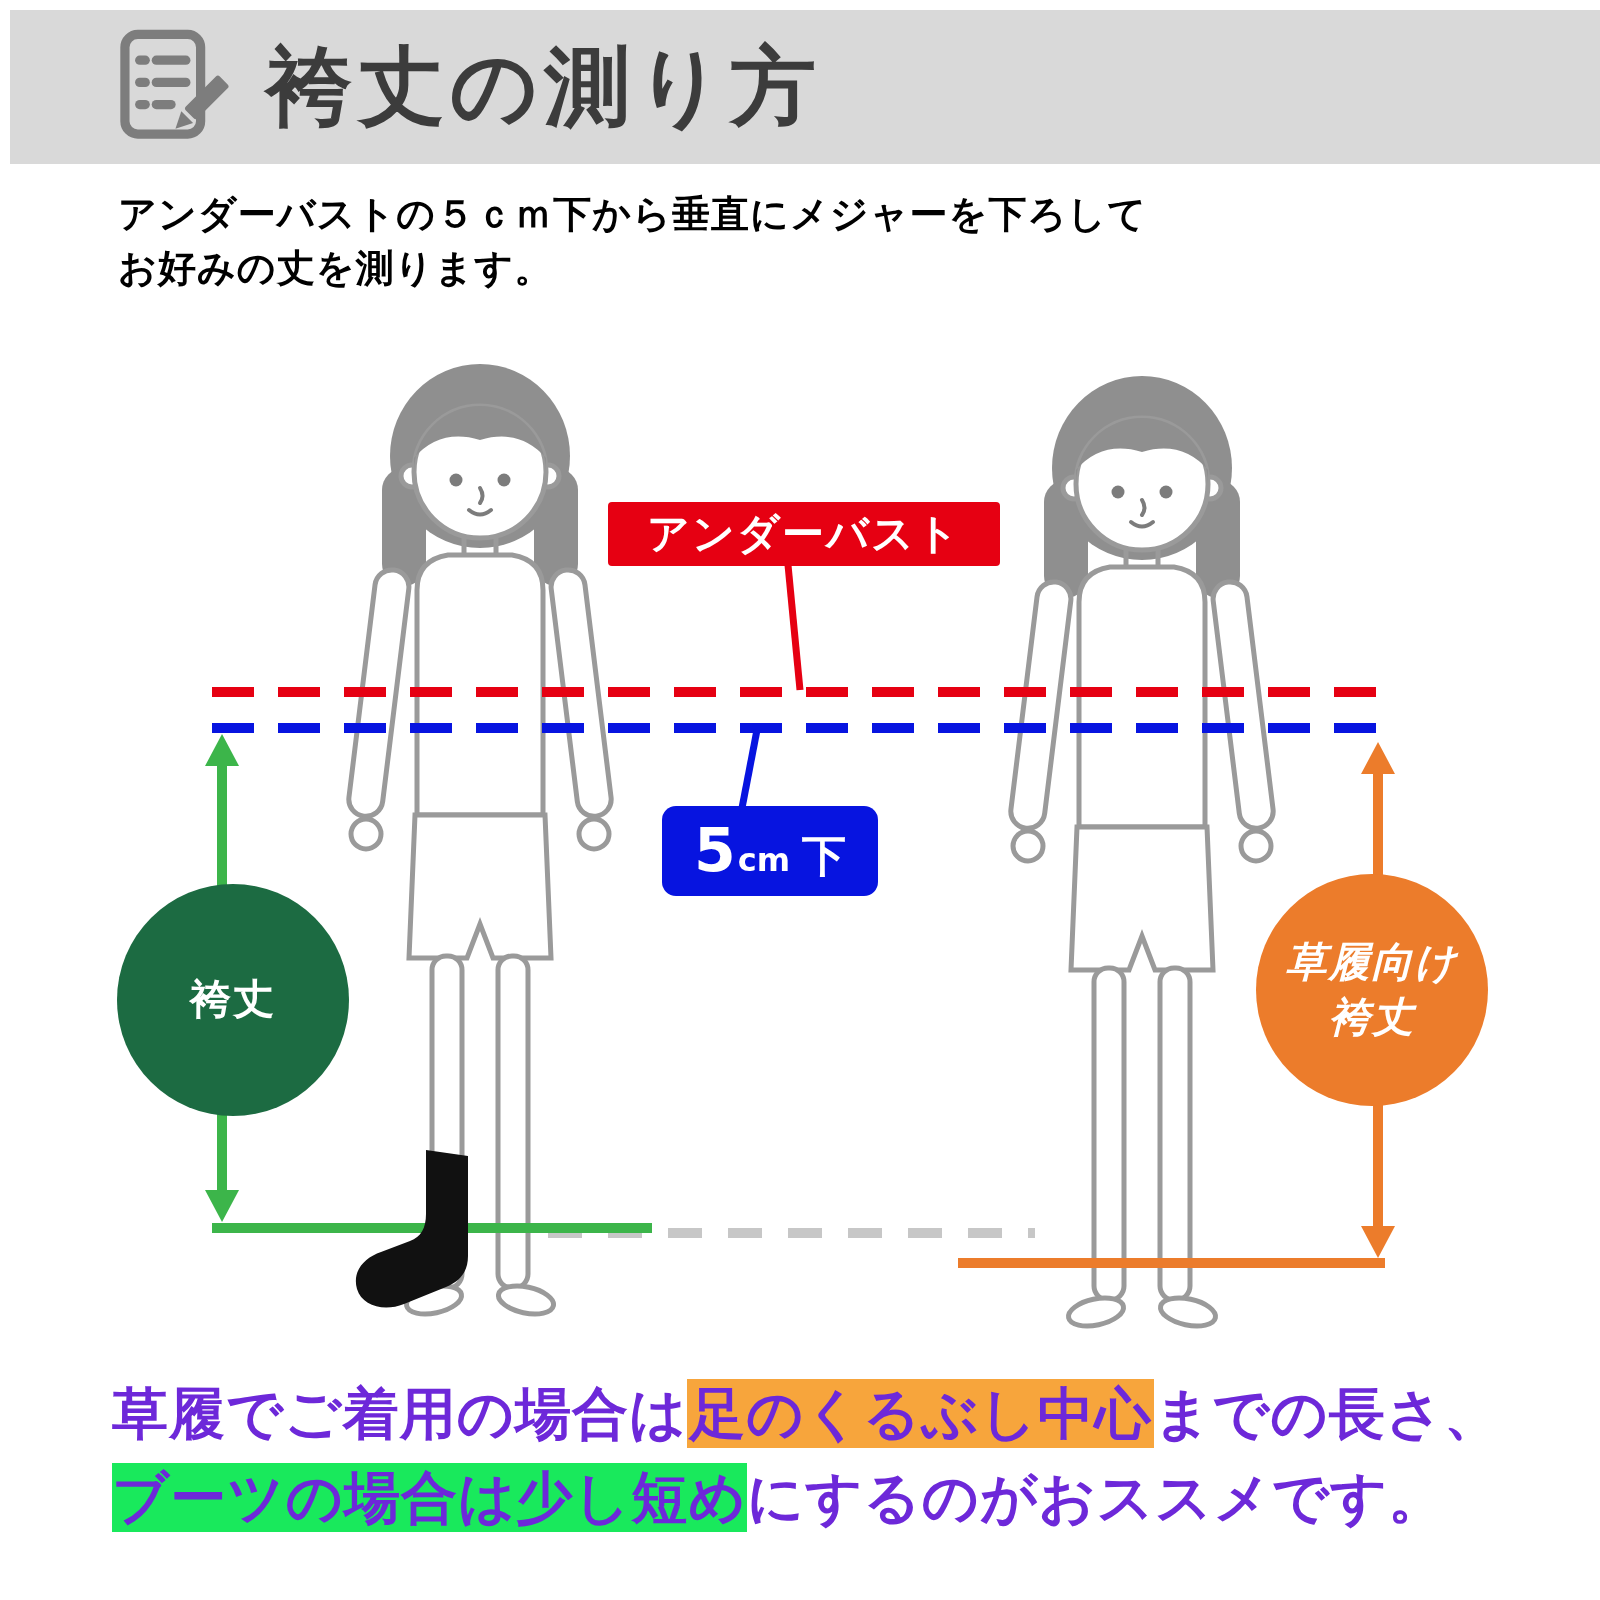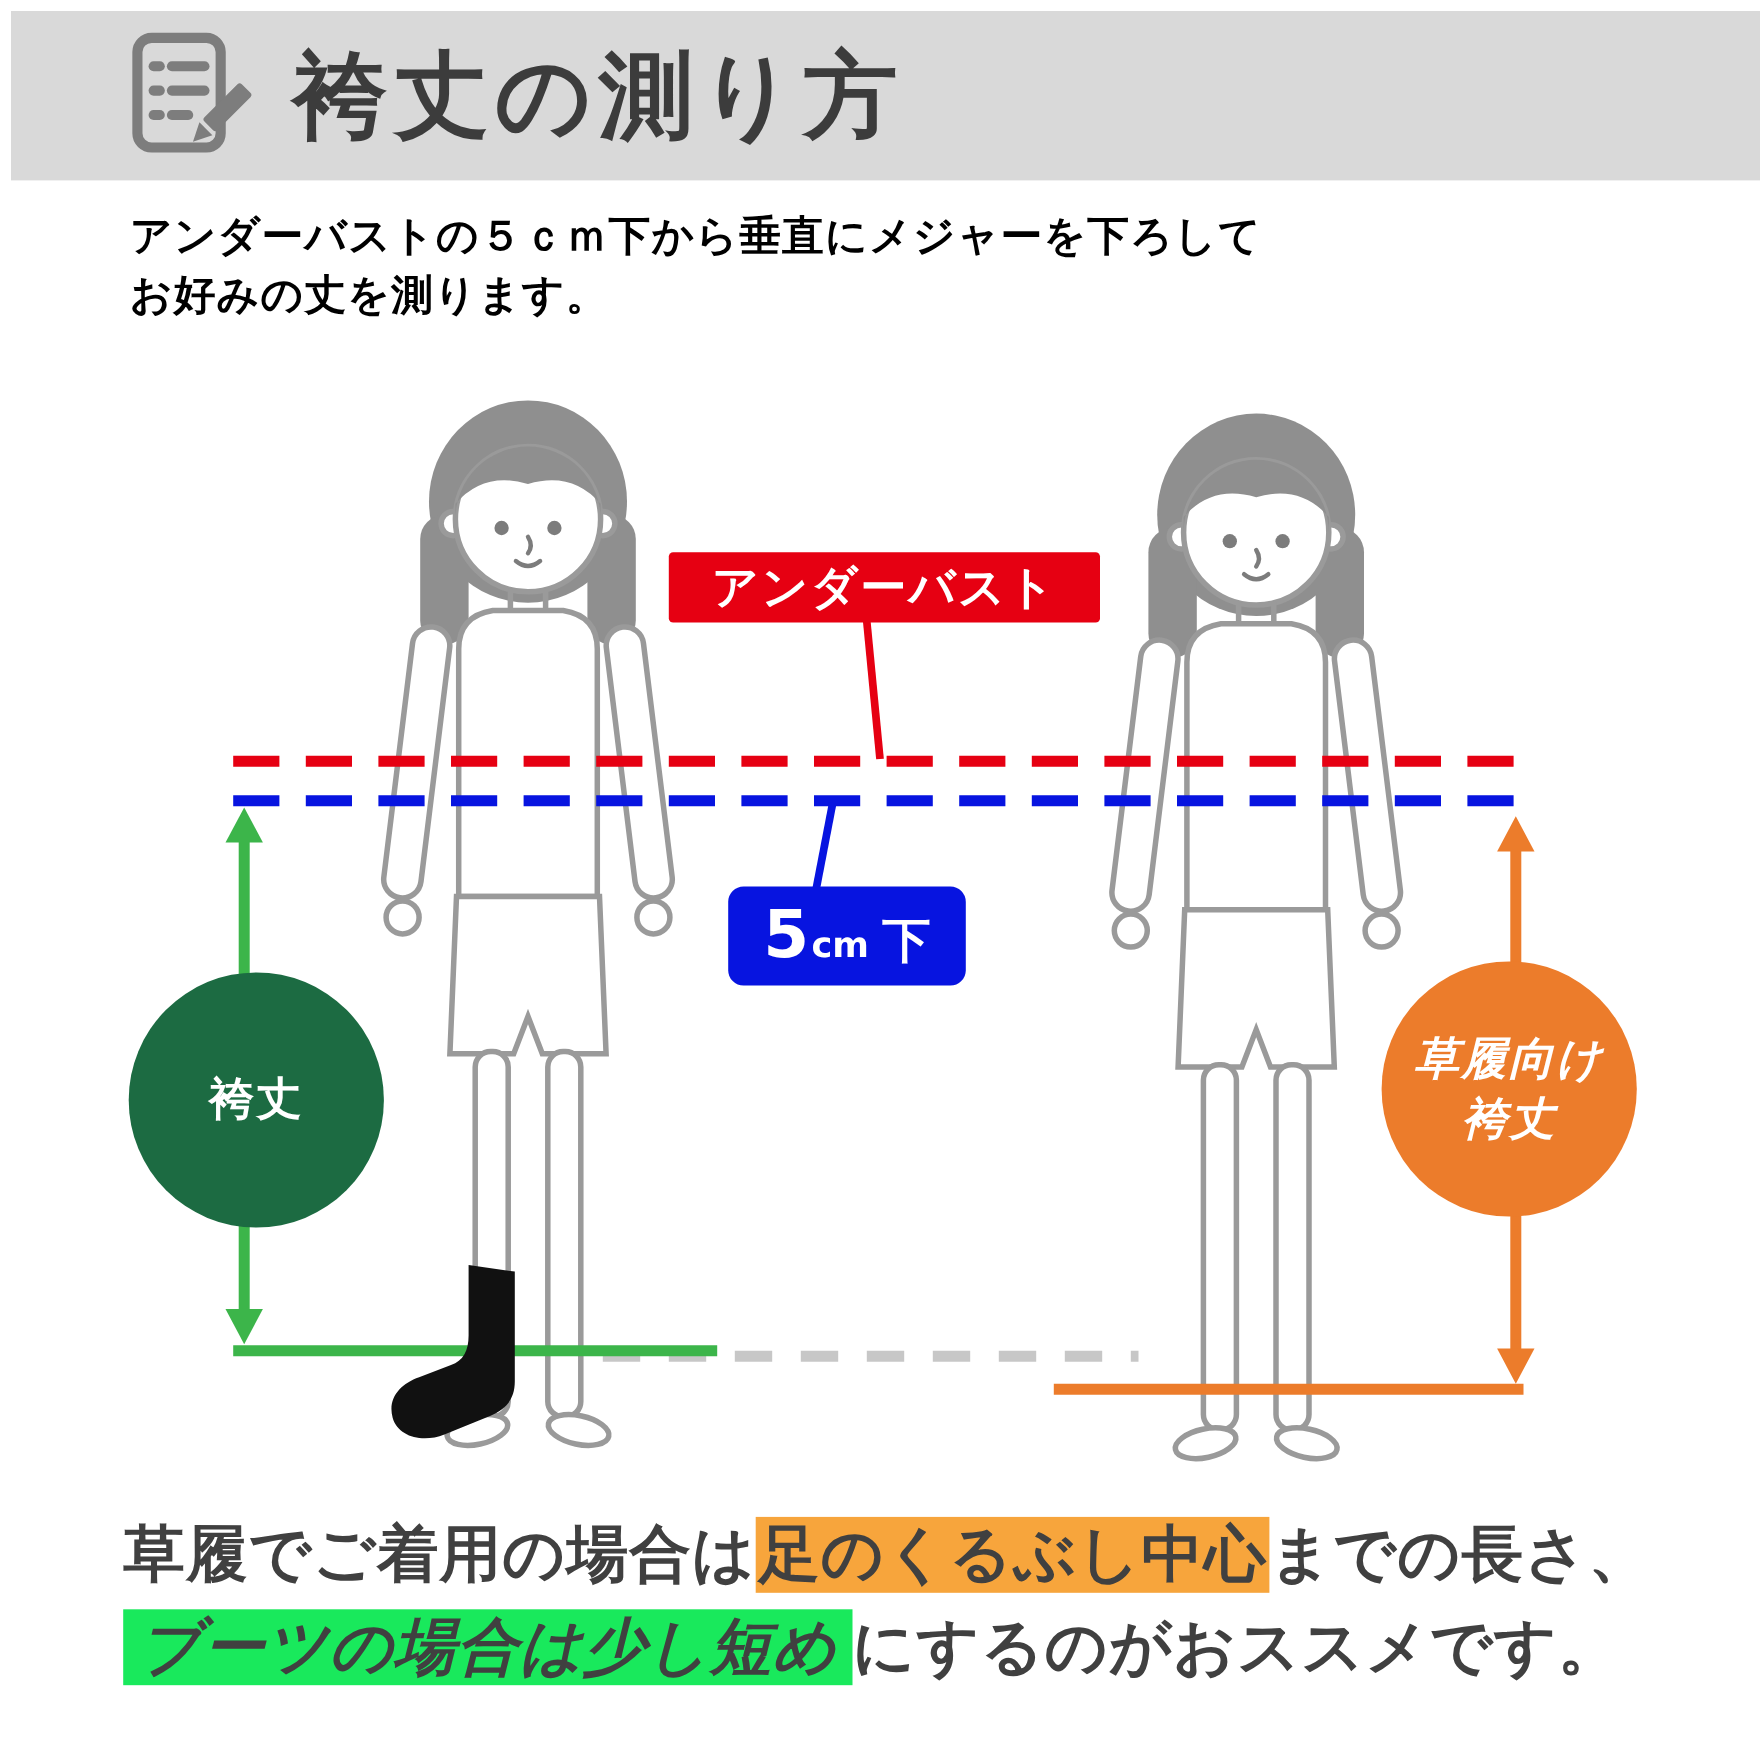--- a/index.html
+++ b/index.html
@@ -93,25 +93,25 @@
     color:#fff;font-weight:800;font-size:41px;line-height:1.35;
     display:flex;flex-direction:column;align-items:center;justify-content:center;
     text-align:center;letter-spacing:2px;
   }
   .boots-badge{left:117px;top:884px;background:var(--green-dark);}
   .zori-badge{left:1256px;top:874px;background:var(--orange);font-style:italic;}
 
   
   .footer-note{
     left:112px;top:1372px;width:1460px;
-    font-size:56px;font-weight:800;color:#404040;
+    font-size:56px;font-weight:800;color:#6d28d9;
     line-height:1.5;letter-spacing:1px;white-space:nowrap;
   }
   .hl-orange{background:var(--orange-hl);padding:2px 2px;}
-  .hl-green{background:var(--green-hl);padding:2px 14px;font-style:italic;}
+  .hl-green{background:var(--green-hl);padding:2px 0;}
 </style>
 </head>
 <body>
 
 <div class="abs header-bar">
   <svg class="memo-icon" viewBox="0 0 130 130" aria-hidden="true">
     <rect class="glyph" x="14" y="8" width="82" height="108" rx="14"></rect>
     <line class="glyph" x1="30" y1="36" x2="36" y2="36"></line>
     <line class="glyph" x1="48" y1="36" x2="80" y2="36"></line>
     <line class="glyph" x1="30" y1="60" x2="36" y2="60"></line>

